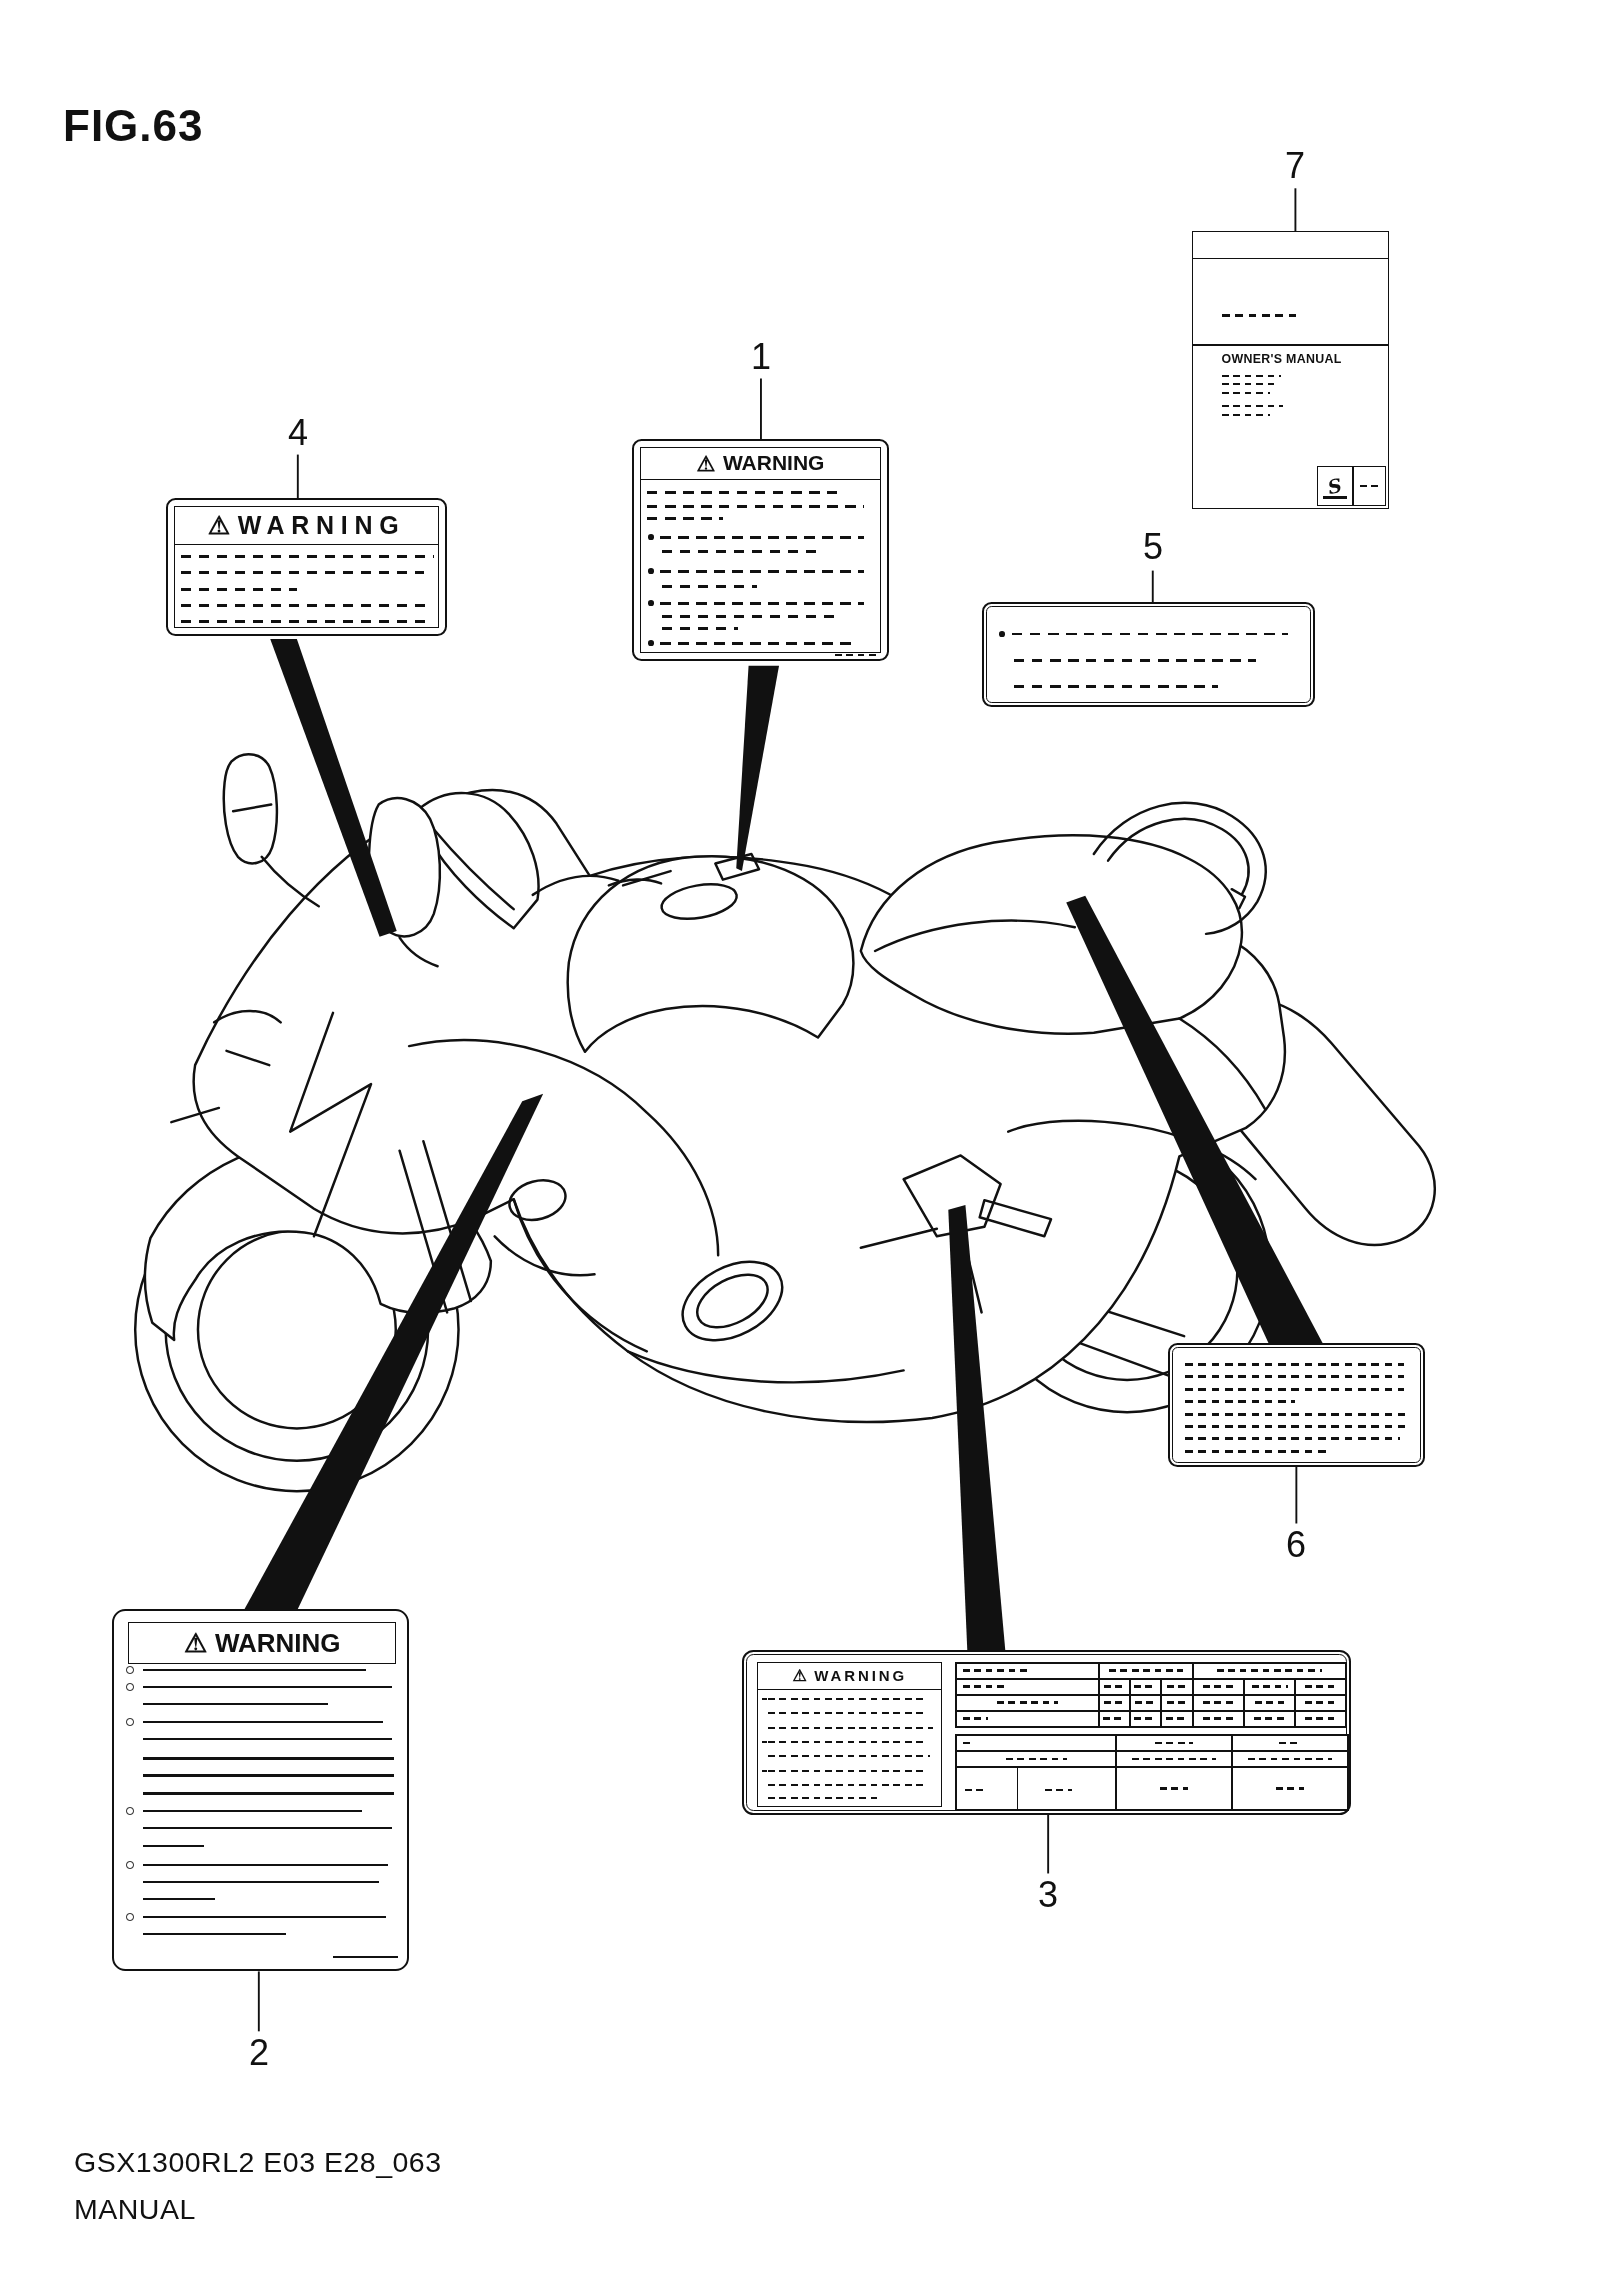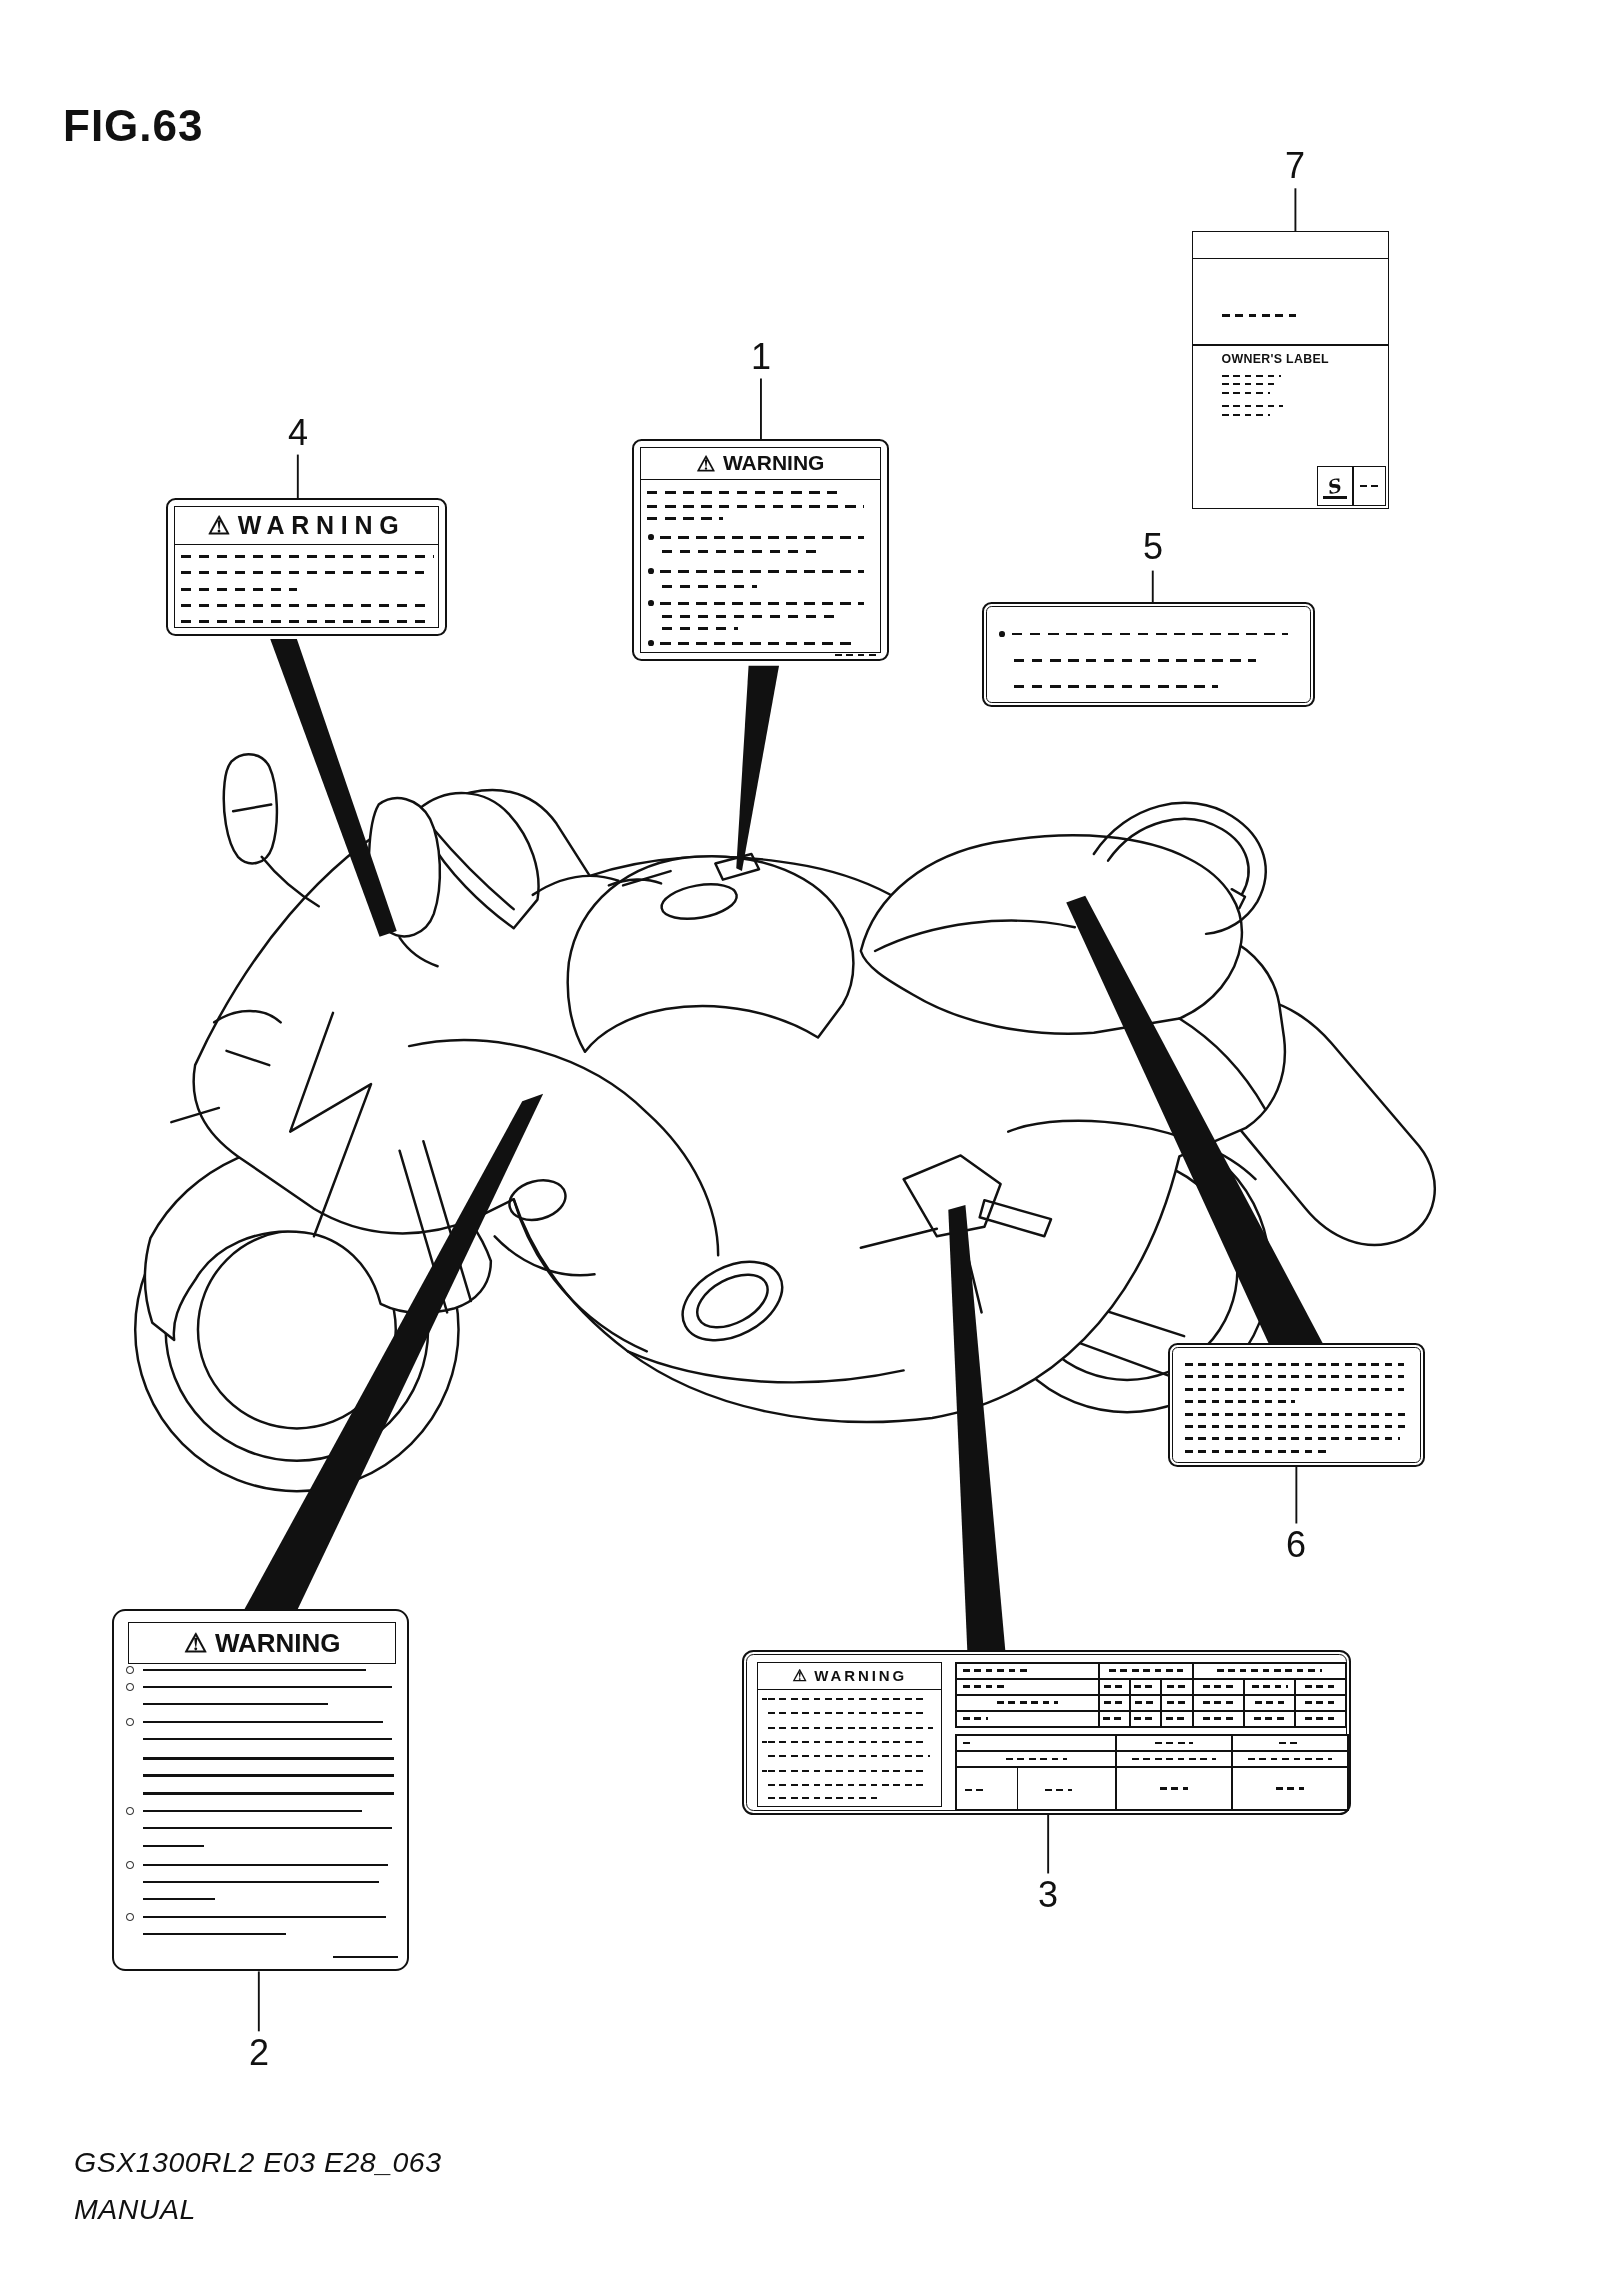--- a/index.html
+++ b/index.html
@@ -1,21 +1,21 @@
 <!DOCTYPE html>
 <html style="font-size:15px"><head>
 <meta charset="utf-8">
 <style>
   html,body{margin:0;padding:0;width:1617px;height:2290px;background:#fff;
     font-family:"Liberation Sans",sans-serif;color:#111;}
   .page{position:absolute;left:0;top:0;width:1617px;height:2290px;background:#fff;overflow:hidden;}
   *{box-sizing:border-box;}
   .abs{position:absolute;}
   .fig-title{position:absolute;left:63px;top:101px;font-size:44px;font-weight:bold;letter-spacing:1px;}
-  .footer-line{position:absolute;left:74px;font-size:28.5px;letter-spacing:0.5px;font-style:italic;}
+  .footer-line{position:absolute;left:74px;font-size:28.5px;letter-spacing:0.5px;}
   .num{position:absolute;font-size:36px;transform:translateX(-50%);line-height:1;}
   
   .lbl{position:absolute;background:#fff;border:2.9px solid #111;}
   .rad10{border-radius:9.5px;} .rad12{border-radius:11.4px;} .rad14{border-radius:13.3px;}
   .inner{position:absolute;inset:5.7px;border:1.9px solid #111;}
   .inner2{position:absolute;inset:1.9px;border:1.9px solid #111;border-radius:5.7px;}
   .whead{position:absolute;left:0;right:0;top:0;display:flex;align-items:center;justify-content:center;
     gap:7.6px;font-weight:bold;border-bottom:1.9px solid #111;}
   .wsym{line-height:1;}
   
@@ -331,21 +331,21 @@
       <div>
           <div class="ln dx" style="position:static;width:28.5px;"></div>
         </div>
     </div>
   </div>
 
   <div class="manual-box" style="left:1192px;top:231px;width:197px;height:278px;">
     <div class="abs" style="left:0;right:0;top:0;height:27px;border-bottom:1.9px solid #111;"></div>
     <div class="ln ds" style="left:28.5px;top:82px;width:74px;"></div>
     <div class="ln s" style="left:0;right:0;top:112px;"></div>
-    <div class="owners" style="left:28.5px;top:120px;">OWNER'S LABEL</div>
+    <div class="owners" style="left:28.5px;top:120px;">OWNER'S MANUAL</div>
     <div class="ln dx" style="left:28.5px;top:143px;width:59px;"></div>
     <div class="ln dx" style="left:28.5px;top:151px;width:55px;"></div>
     <div class="ln dx" style="left:28.5px;top:160px;width:48px;"></div>
     <div class="ln dx" style="left:28.5px;top:173px;width:61px;"></div>
     <div class="ln dx" style="left:28.5px;top:182px;width:48px;"></div>
     <div class="mini-box" style="left:124px;top:234px;width:36px;height:40px;">
       <span class="suzuki-s">S</span>
       <div class="sbar"></div>
     </div>
     <div class="mini-box" style="left:160px;top:234px;width:33px;height:40px;">

